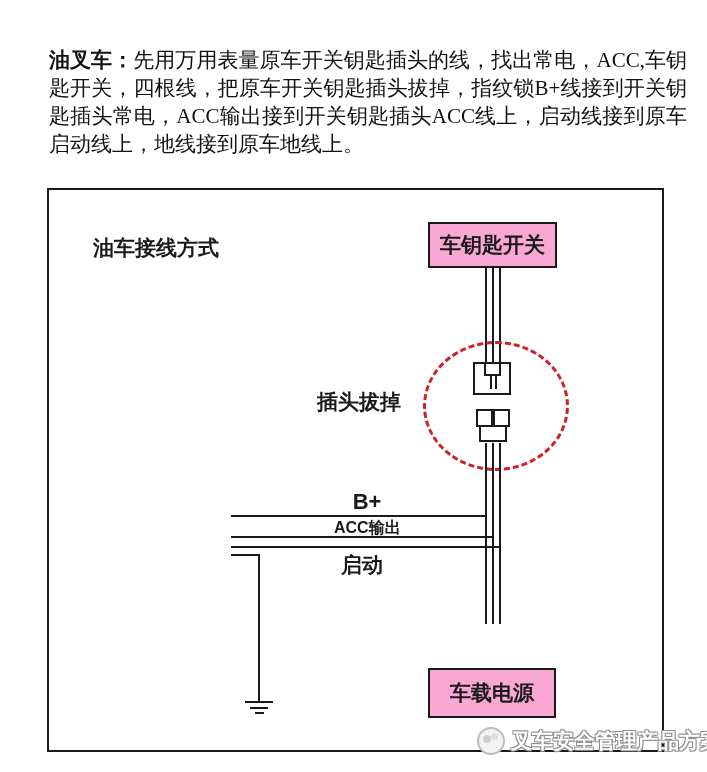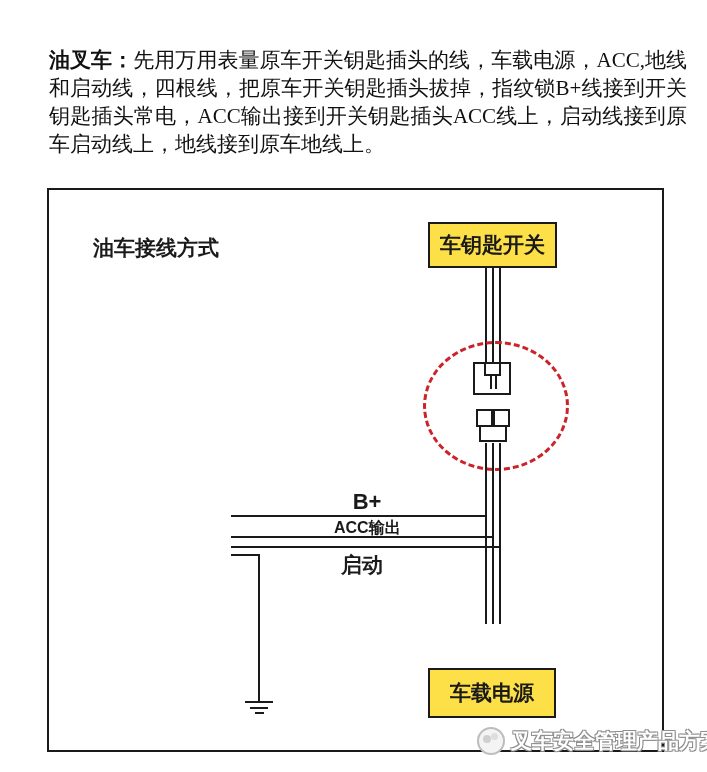--- a/index.html
+++ b/index.html
@@ -7,21 +7,21 @@
         font-family:"Liberation Sans",sans-serif;color:#000;}
   
   .intro{position:absolute;left:49px;top:25px;width:638px;
          font-family:"Liberation Serif",serif;font-size:21px;line-height:28px;
          color:#111;text-align:justify;}
   .intro .lead{font-weight:bold;}
   
   .diagram{position:absolute;left:47px;top:188px;width:569px;height:560px;
            border:2px solid #1a1a1a;background:#fff;padding-left:44px;}
   .dg-label{position:absolute;font-weight:bold;color:#1a1a1a;white-space:nowrap;}
-  .box{position:absolute;border:2px solid #1a1a1a;background:#fde047;
+  .box{position:absolute;border:2px solid #1a1a1a;background:#f9a8d4;
        display:flex;align-items:center;justify-content:center;
        font-weight:bold;font-size:21px;color:#1a1a1a;white-space:nowrap;}
   .vwire{position:absolute;width:2px;background:#1a1a1a;}
   .hwire{position:absolute;height:2px;background:#1a1a1a;}
   
   .conn-outer{position:absolute;left:424px;top:172px;width:34px;height:29px;border:2px solid #1a1a1a;}
   .conn-socket{position:absolute;left:435px;top:172px;width:13px;height:12px;
                border:2px solid #1a1a1a;border-top:none;}
   .conn-pin{position:absolute;left:441px;top:186px;width:3px;height:13px;
             border-left:2px solid #1a1a1a;border-right:2px solid #1a1a1a;}
@@ -39,21 +39,21 @@
   .wm-logo:after{content:"";position:absolute;left:12px;top:4px;width:7px;height:7px;
                  border-radius:50%;background:#dedede;}
   .wm-text{font-size:21px;font-weight:bold;letter-spacing:0px;color:#ffffff;white-space:nowrap;
            text-shadow:-1px -1px 0 #8e8e8e,1px -1px 0 #8e8e8e,-1px 1px 0 #8e8e8e,1px 1px 0 #8e8e8e;}
 </style>
 </head>
 <body>
 
 <div class="page">
 
-  <p class="intro"><span class="lead">油叉车：</span><span>先用万用表量原车开关钥匙插头的线，车载电源，ACC,地线和启动线，四根线，把原车开关钥匙插头拔掉，指纹锁B+线接到开关钥匙插头常电，ACC输出接到开关钥匙插头ACC线上，启动线接到原车启动线上，地线接到原车地线上。</span></p>
+  <p class="intro"><span class="lead">油叉车：</span><span>先用万用表量原车开关钥匙插头的线，找出常电，ACC,车钥匙开关，四根线，把原车开关钥匙插头拔掉，指纹锁B+线接到开关钥匙插头常电，ACC输出接到开关钥匙插头ACC线上，启动线接到原车启动线上，地线接到原车地线上。</span></p>
 
   <div class="diagram">
 
     <div class="dg-label" style="left:44px;top:44px;font-size:21px;">油车接线方式</div>
 
     <div class="box" style="left:379px;top:32px;width:125px;height:42px;">车钥匙开关</div>
 
     <div class="vwire" style="left:436px;top:78px;height:94px;"></div>
     <div class="vwire" style="left:443px;top:78px;height:94px;"></div>
     <div class="vwire" style="left:450px;top:78px;height:94px;"></div>
@@ -61,20 +61,21 @@
     <div class="dashed-circle"></div>
 
     <div class="conn-outer"></div>
     <div class="conn-socket"></div>
     <div class="conn-pin"></div>
 
     <div class="plug-sq1"></div>
     <div class="plug-sq2"></div>
     <div class="plug-body"></div>
 
+    <div class="dg-label" style="left:240px;top:198px;width:112px;text-align:right;font-size:21px;">插头拔掉</div>
 
     <div class="vwire" style="left:436px;top:253px;height:181px;"></div>
     <div class="vwire" style="left:443px;top:253px;height:181px;"></div>
     <div class="vwire" style="left:450px;top:253px;height:181px;"></div>
 
 
     <div class="dg-label" style="left:290px;top:299px;width:56px;text-align:center;font-size:22px;">B+</div>
     <div class="hwire" style="left:182px;top:325px;width:256px;"></div>
 
     <div class="dg-label" style="left:285px;top:328px;width:76px;text-align:left;font-size:16px;">ACC输出</div>

